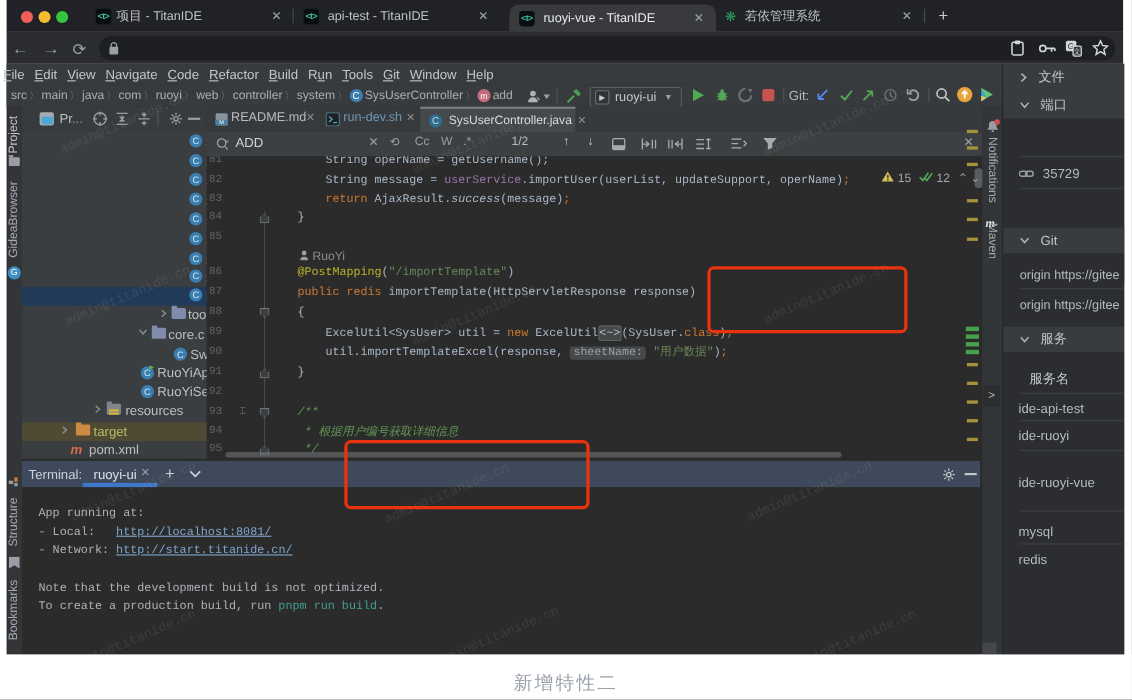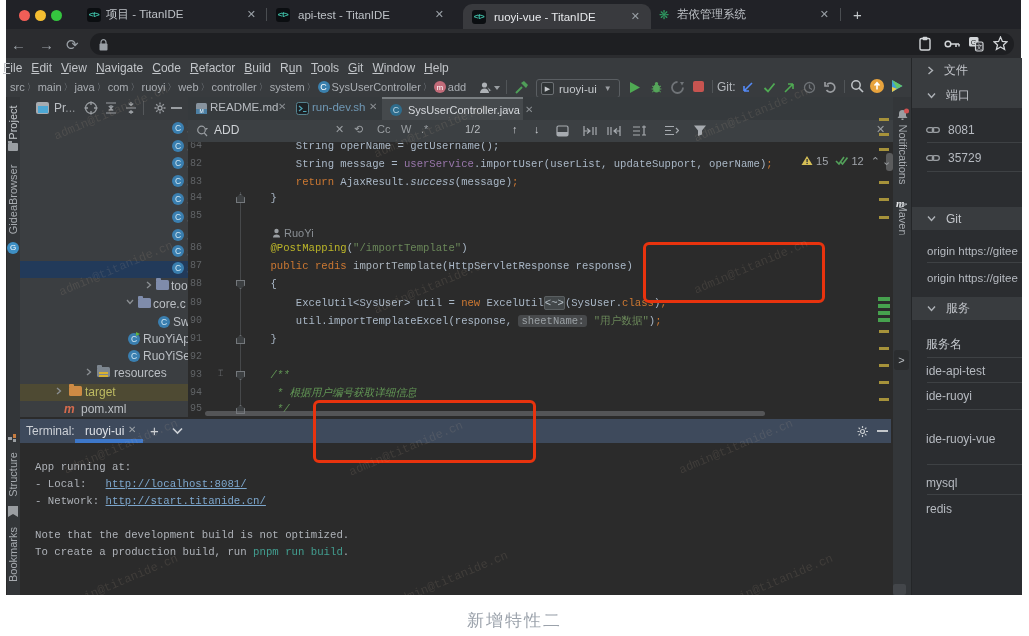--- a/index.html
+++ b/index.html
@@ -347,21 +347,21 @@
       </svg>
   <svg style="position:absolute;left:476px;top:4px;" width="15" height="14">
         <path d="M1 2.5 h9 M1 6.5 h6 M1 10.5 h9 M12 4 l2.5 2.5 -2.5 2.5" stroke="#a7abb0" stroke-width="1.2" fill="none"></path>
       </svg>
   <svg style="position:absolute;left:505px;top:4px;" width="14" height="13">
         <path d="M1 1.5 h12 L9 6.5 v4 l-4 1.5 v-5.5 Z" fill="#a7abb0"></path>
       </svg>
   <span class="sbi" style="left:688px;">✕</span>
 </div>
 <div class="abs" id="editor">
-  <div class="ln" style="top:-5px;">64</div>
+  <div class="ln" style="top:-5px;">81</div>
       <div class="cl" style="top:-5px;">        <span>String operName = getUsername();</span></div>
   <div class="ln" style="top:13px;">82</div>
       <div class="cl" style="top:13px;">        String message = <span class="fld">userService</span>.importUser(userList, updateSupport, operName)<span class="kw">;</span></div>
   <div class="ln" style="top:31px;">83</div>
       <div class="cl" style="top:31px;">        <span class="kw">return</span> AjaxResult.<span style="font-style:italic;">success</span>(message)<span class="kw">;</span></div>
   <div class="ln" style="top:47px;">84</div>
       <div class="cl" style="top:47px;">    }</div>
   <div class="ln" style="top:65px;">85</div>
   <div class="cl" style="top:82px;height:15px;font-family:'Liberation Sans',sans-serif;font-size:11px;color:#8a8f94;"><span style="margin-left:27px;"><svg width="9" height="10" style="vertical-align:-1px;">
             <circle cx="4.5" cy="3" r="2.2" fill="#9a9ea2"></circle>
@@ -444,24 +444,20 @@
           <svg width="9" height="7">
             <path d="M1 1.5 L4.5 5.5 L8 1.5" stroke="#aeb2b7" stroke-width="1.4" fill="none"></path>
           </svg>
         </span>端口</div>
   <div class="rhead" style="top:0px;height:25px;"><span class="rchev">
           <svg width="7" height="9">
             <path d="M1.5 1 L5.5 4.5 L1.5 8" stroke="#aeb2b7" stroke-width="1.4" fill="none"></path>
           </svg>
         </span>文件</div>
   <div class="abs" style="top:50px;left:0;width:110px;height:149px;background:#2b2d30;"></div>
-  <div class="rrow" style="top:60px;height:24px;"><svg class="lnk" width="14" height="10" viewBox="0 0 14 10">
-          <rect x="0.7" y="2.7" width="7" height="4.6" rx="2.3" stroke="#9a9ea2" stroke-width="1.3" fill="none"></rect>
-          <rect x="6.3" y="2.7" width="7" height="4.6" rx="2.3" stroke="#9a9ea2" stroke-width="1.3" fill="none"></rect>
-        </svg>8081</div>
   <div class="rsep" style="top:84px;"></div>
   <div class="rrow" style="top:87px;height:26px;"><svg class="lnk" width="14" height="10" viewBox="0 0 14 10">
           <rect x="0.7" y="2.7" width="7" height="4.6" rx="2.3" stroke="#9a9ea2" stroke-width="1.3" fill="none"></rect>
           <rect x="6.3" y="2.7" width="7" height="4.6" rx="2.3" stroke="#9a9ea2" stroke-width="1.3" fill="none"></rect>
         </svg>35729</div>
   <div class="rsep" style="top:113px;"></div>
   <div class="rhead" style="top:149px;height:23px;"><span class="rchev">
           <svg width="9" height="7">
             <path d="M1 1.5 L4.5 5.5 L8 1.5" stroke="#aeb2b7" stroke-width="1.4" fill="none"></path>
           </svg>
@@ -474,21 +470,21 @@
   <div class="rrow" style="top:209px;height:22px;font-size:11.5px;">
         <span style="margin-left:15px;white-space:nowrap;">origin https://gitee</span>
       </div>
   <div class="rhead" style="top:239px;height:23px;"><span class="rchev">
           <svg width="9" height="7">
             <path d="M1 1.5 L4.5 5.5 L8 1.5" stroke="#aeb2b7" stroke-width="1.4" fill="none"></path>
           </svg>
         </span>服务</div>
   <div class="abs" style="top:262px;left:0;width:110px;height:275px;background:#2b2d30;"></div>
   <div class="rrow" style="top:275px;height:22px;color:#c6cacf;">
-        <span style="margin-left:14px;">服务名</span>
+        <span style="margin-left:24px;">服务名</span>
       </div>
   <div class="rsep" style="top:299px;"></div>
   <div class="rrow" style="top:302px;height:22px;">
         <span style="margin-left:14px;">ide-api-test</span>
       </div>
   <div class="rsep" style="top:324px;"></div>
   <div class="rrow" style="top:327px;height:22px;">
         <span style="margin-left:14px;">ide-ruoyi</span>
       </div>
   <div class="rsep" style="top:351px;"></div>

